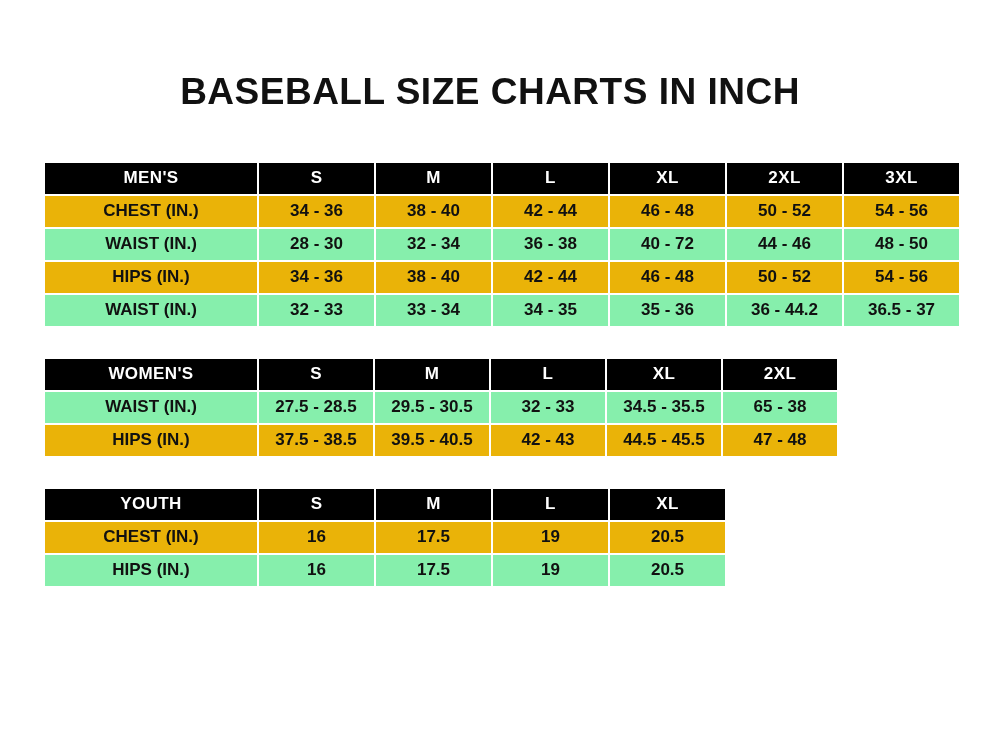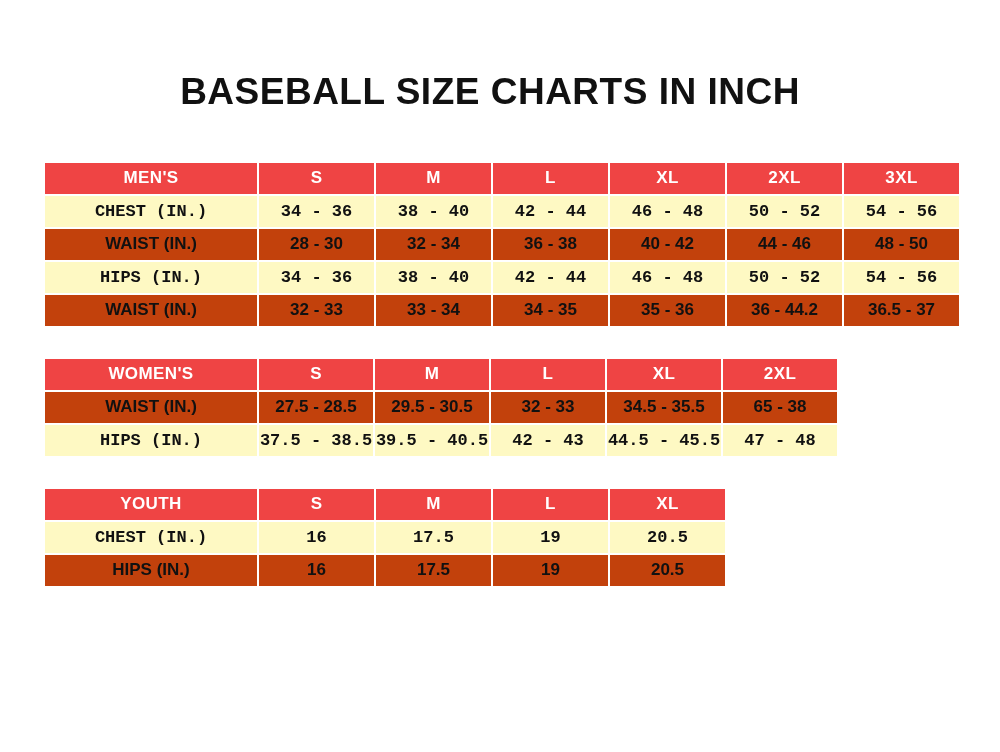--- a/index.html
+++ b/index.html
@@ -45,34 +45,33 @@
   table.size-table th {
     border: 2px solid #ffffff;
     text-align: center;
     font-weight: bold;
     padding: 0;
     height: 31px;
     white-space: nowrap;
     color: #111111;
   }
   table.size-table thead th {
-    background: #ef4444;
+    background: #000000;
     color: #ffffff;
     letter-spacing: 0.4px;
     font-size: 17px;
   }
   table.size-table thead th.rowlabel {
     text-align: center;
   }
   tbody tr.odd td {
-    background: #fef9c3;
-    font-family: Liberation Mono, monospace;
+    background: #eab308;
   }
   tbody tr.even td {
-    background: #c2410c;
+    background: #86efac;
   }
   td.rowlabel {
     font-weight: bold;
     text-align: center;
   }
   
   .mens { width: 914px; }
   .mens col.c0 { width: 214px; }
   .mens col.cx { width: 117px; }
   
@@ -123,21 +122,21 @@
           <td>42 - 44</td>
           <td>46 - 48</td>
           <td>50 - 52</td>
           <td>54 - 56</td>
         </tr>
         <tr class="even">
           <td class="rowlabel">WAIST (IN.)</td>
           <td>28 - 30</td>
           <td>32 - 34</td>
           <td>36 - 38</td>
-          <td>40 - 42</td>
+          <td>40 - 72</td>
           <td>44 - 46</td>
           <td>48 - 50</td>
         </tr>
         <tr class="odd">
           <td class="rowlabel">HIPS (IN.)</td>
           <td>34 - 36</td>
           <td>38 - 40</td>
           <td>42 - 44</td>
           <td>46 - 48</td>
           <td>50 - 52</td>

